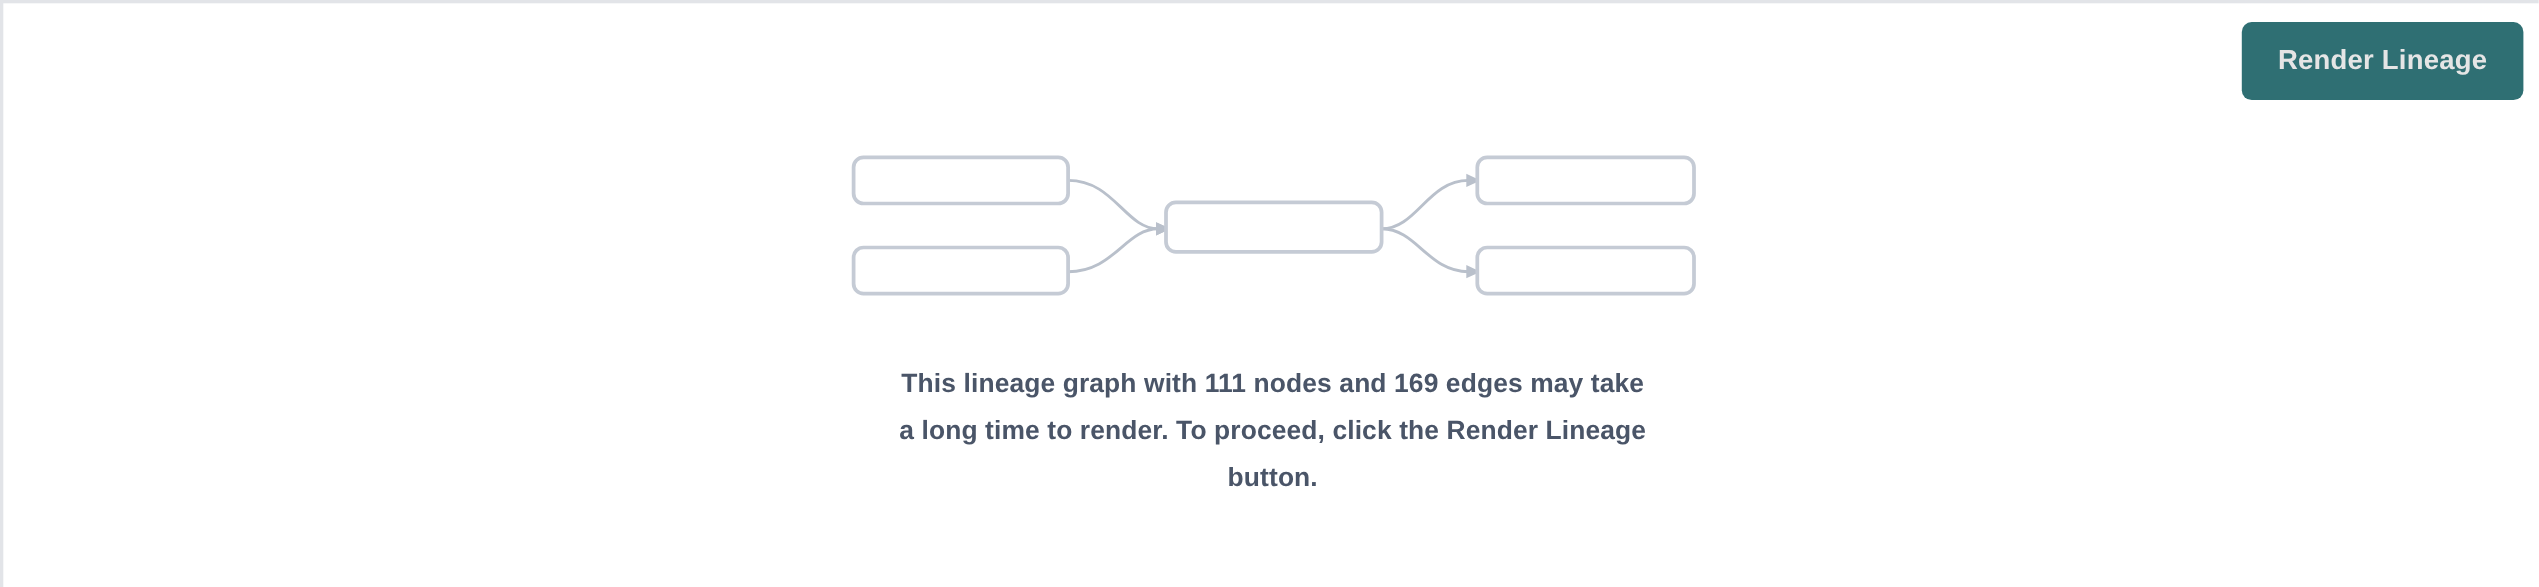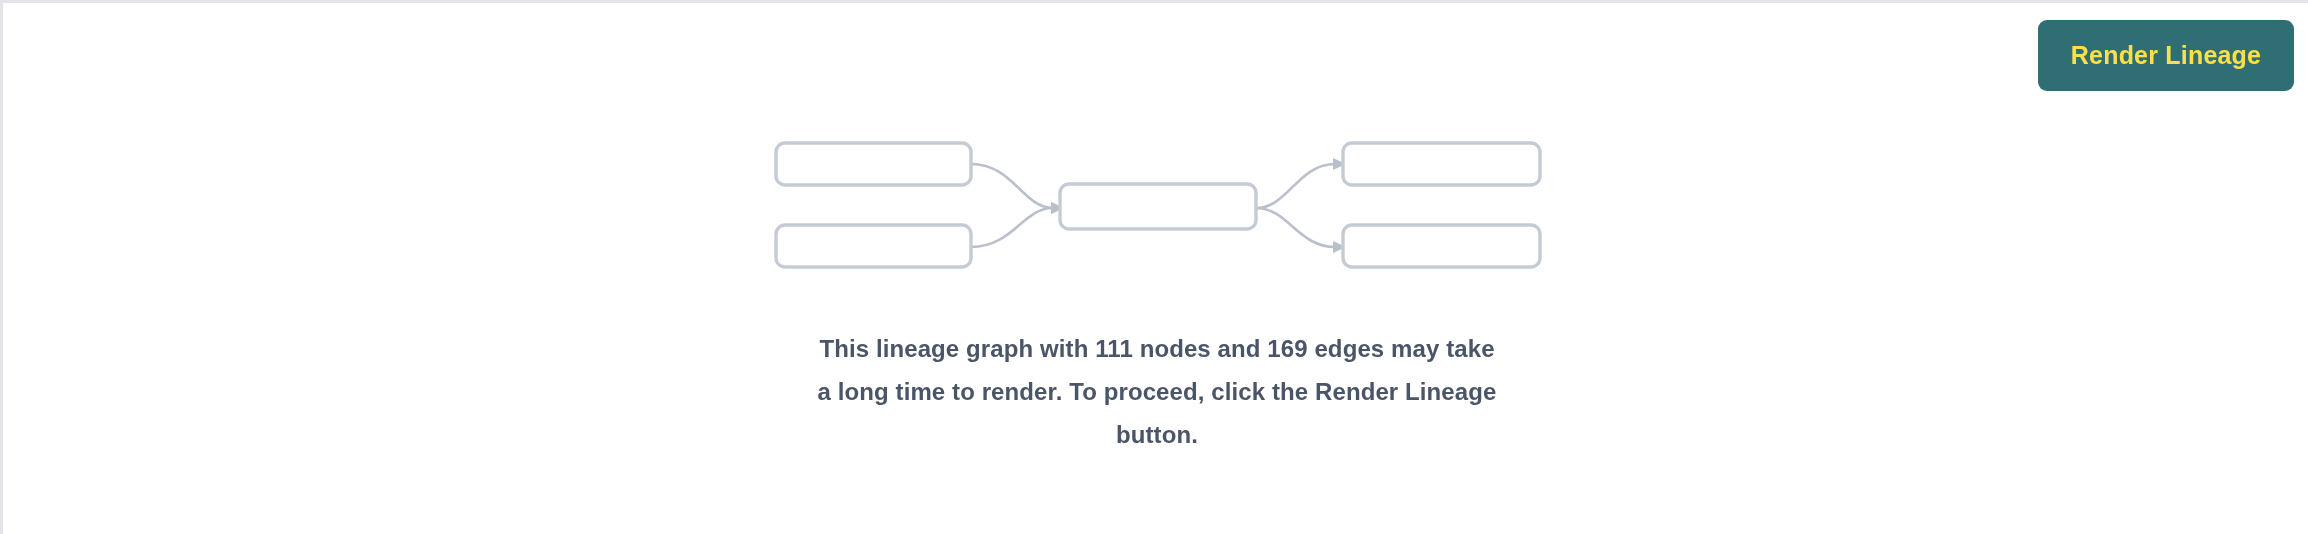--- a/index.html
+++ b/index.html
@@ -33,21 +33,21 @@
     height: 108px;
   }
 
   #render-lineage-button {
     position: absolute;
     left: 2035px;
     top: 17px;
     width: 256px;
     height: 71px;
     background: #2f6f73;
-    color: #fde047;
+    color: #e5e5e5;
     border: none;
     border-radius: 9px;
     font-family: "Liberation Sans", sans-serif;
     font-size: 25px;
     font-weight: bold;
     letter-spacing: 0.2px;
     cursor: pointer;
     display: flex;
     align-items: center;
     justify-content: center;

